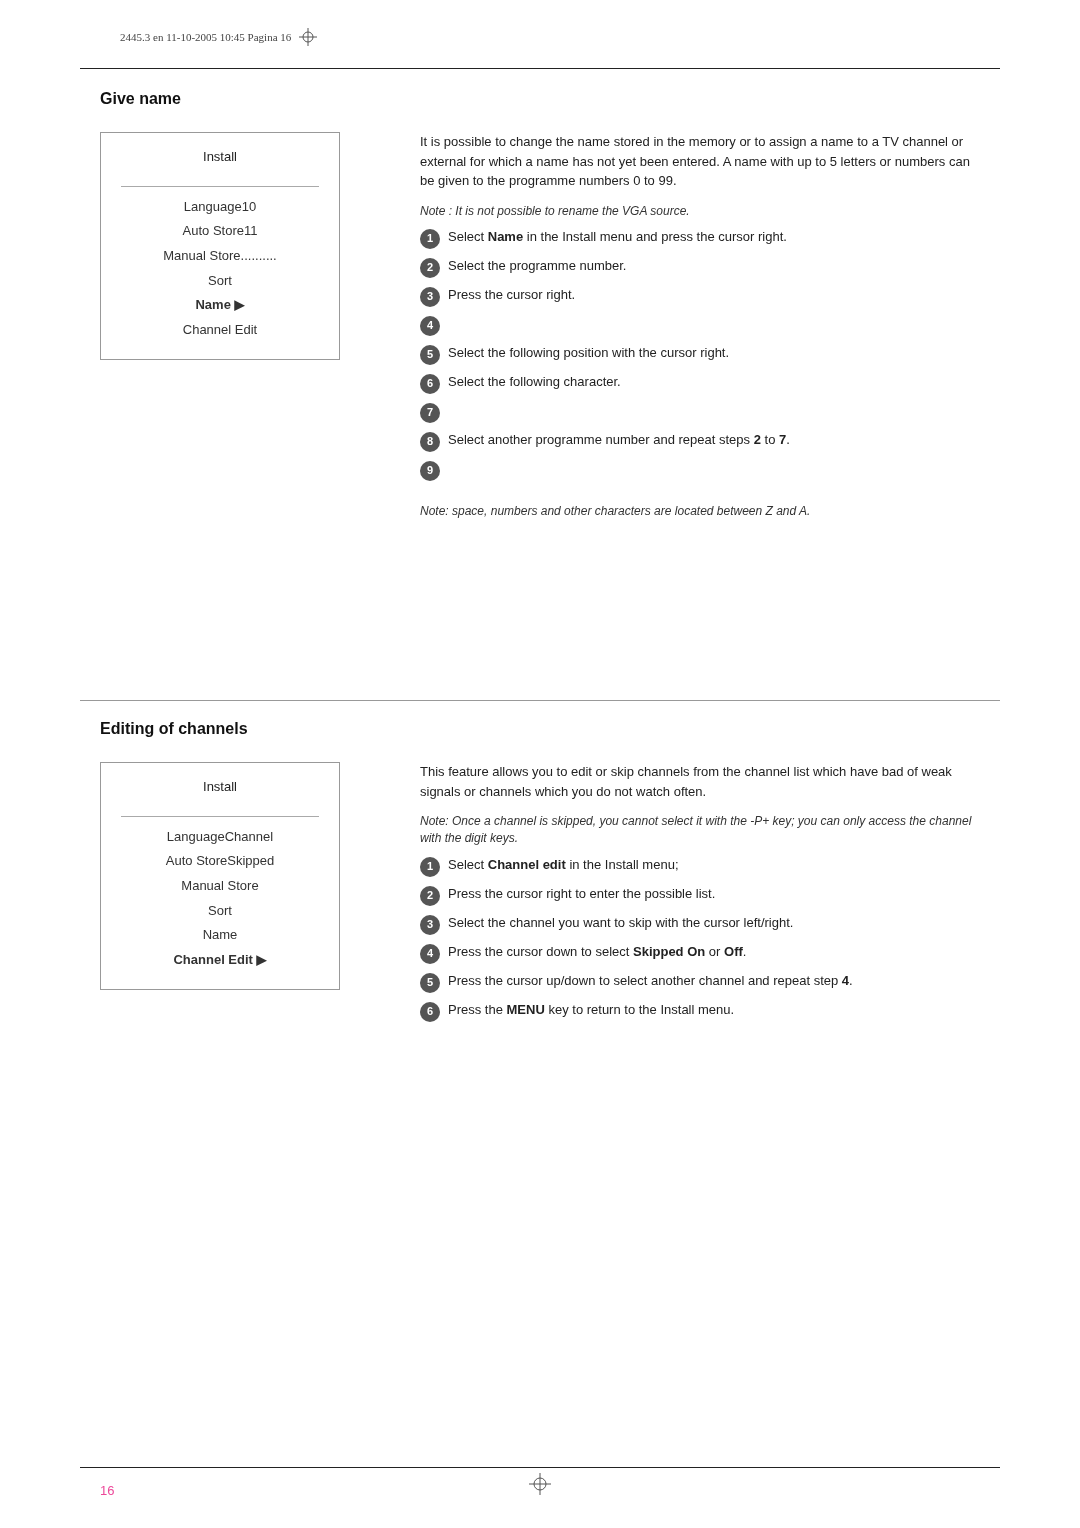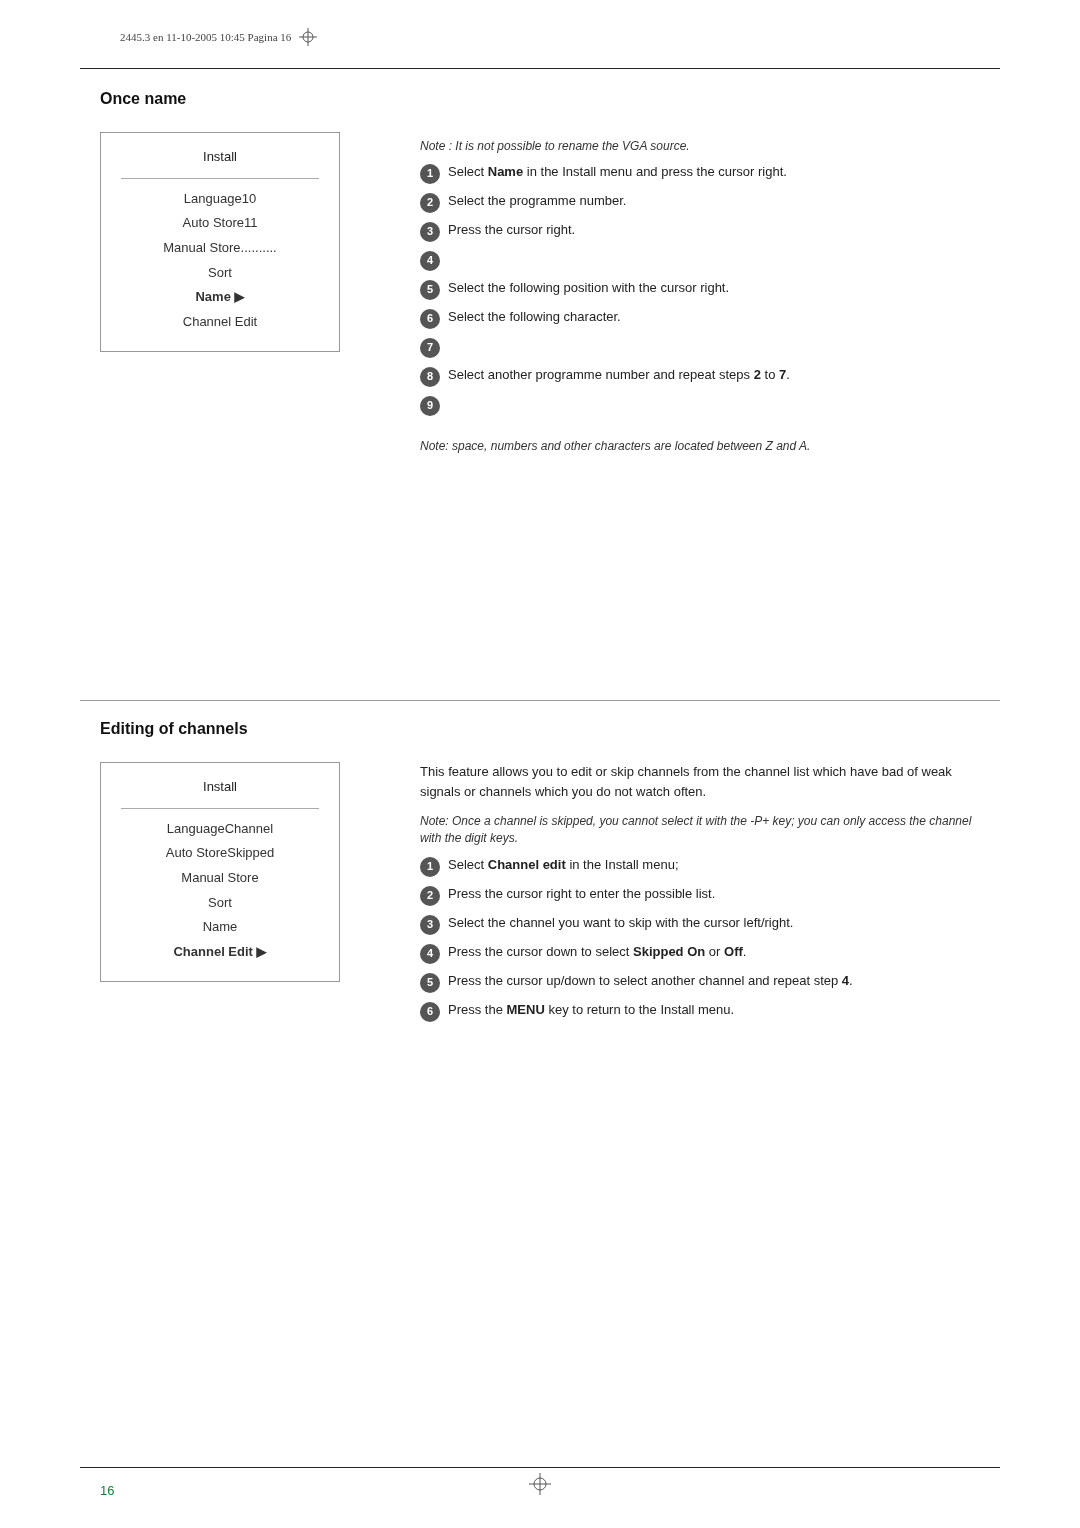--- a/index.html
+++ b/index.html
@@ -99,21 +99,21 @@
       padding: 12px 20px 16px 20px;
       width: 240px;
       font-size: 13px;
       line-height: 1.9;
     }
 
     .menu-box-title {
       text-align: center;
       border-bottom: 1px solid #aaa;
       margin-bottom: 8px;
-      padding-bottom: 8px;
+      padding-bottom: 16px;
       font-size: 13px;
     }
 
     .menu-row {
       display: flex;
       justify-content: center;
       align-items: center;
       color: #333;
       font-size: 13px;
       line-height: 1.9;
@@ -176,21 +176,21 @@
       margin-bottom: 12px;
       color: #222;
     }
 
     
     .page-number {
       position: absolute;
       bottom: 30px;
       left: 100px;
       font-size: 13px;
-      color: #15803d;
+      color: #ec4899;
     }
 
     
     .bottom-crosshair {
       position: absolute;
       bottom: 30px;
       left: 50%;
       transform: translateX(-50%);
     }
 
@@ -218,21 +218,21 @@
   <span class="header-crosshair">
     <svg width="18" height="18" viewBox="0 0 18 18">
       <line x1="9" y1="0" x2="9" y2="18" stroke="#555" stroke-width="1"></line>
       <line x1="0" y1="9" x2="18" y2="9" stroke="#555" stroke-width="1"></line>
       <circle cx="9" cy="9" r="5" fill="none" stroke="#555" stroke-width="1"></circle>
     </svg>
   </span>
 </div>
 
 <div class="section section-give-name">
-  <h2 class="section-title">Once name</h2>
+  <h2 class="section-title">Give name</h2>
   <div class="two-col">
     <div class="left-col">
       <div class="menu-box">
         <div class="menu-box-title">Install</div>
         <div class="menu-row">
           <span>Language</span>
           <span>10</span>
         </div>
         <div class="menu-row">
           <span>Auto Store</span>
@@ -250,20 +250,21 @@
           <span>Name ▶</span>
           <span></span>
         </div>
         <div class="menu-row">
           <span>Channel Edit</span>
           <span></span>
         </div>
       </div>
     </div>
     <div class="right-col">
+      <p class="intro-text">It is possible to change the name stored in the memory or to assign a name to a TV channel or external for which a name has not yet been entered. A name with up to 5 letters or numbers can be given to the programme numbers 0 to 99.</p>
       <p class="note-italic">Note : It is not possible to rename the VGA  source.</p>
       <ul class="steps">
         <li class="step">
           <span class="step-num">1</span>
           <span class="step-text">Select <strong>Name</strong> in the Install menu and press the cursor right.</span>
         </li>
         <li class="step">
           <span class="step-num">2</span>
           <span class="step-text">Select the programme number.</span>
         </li>

